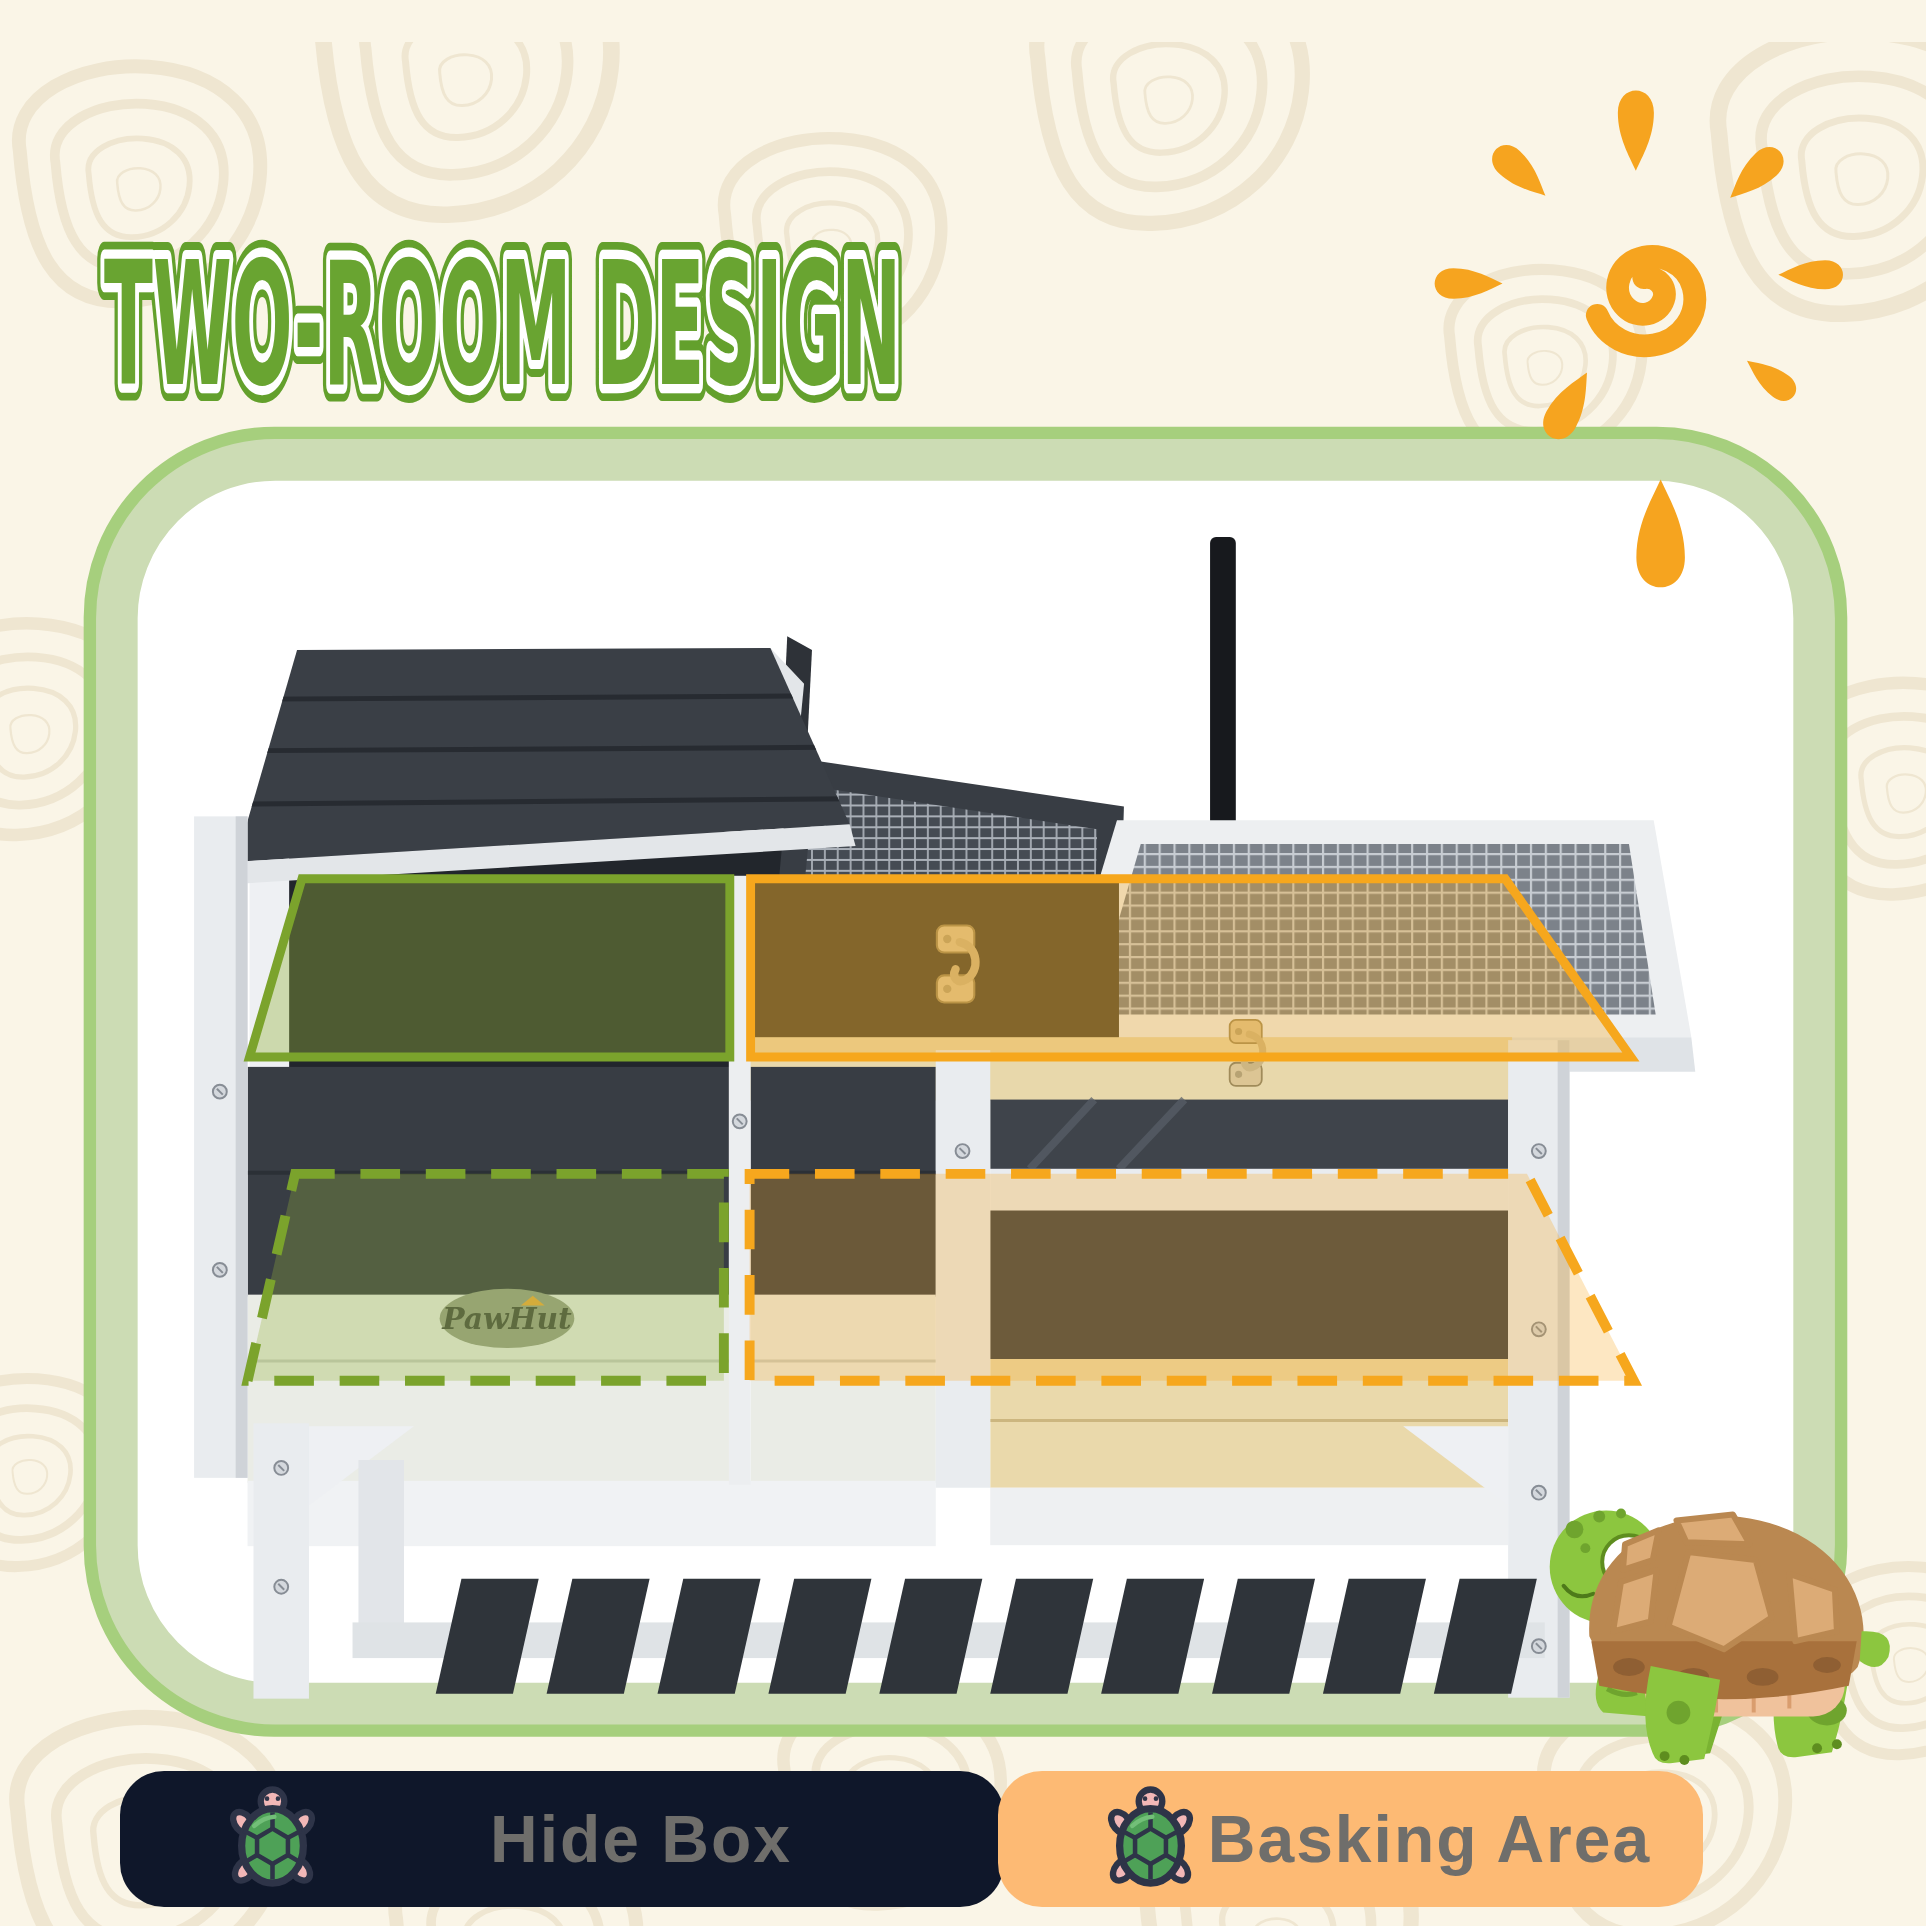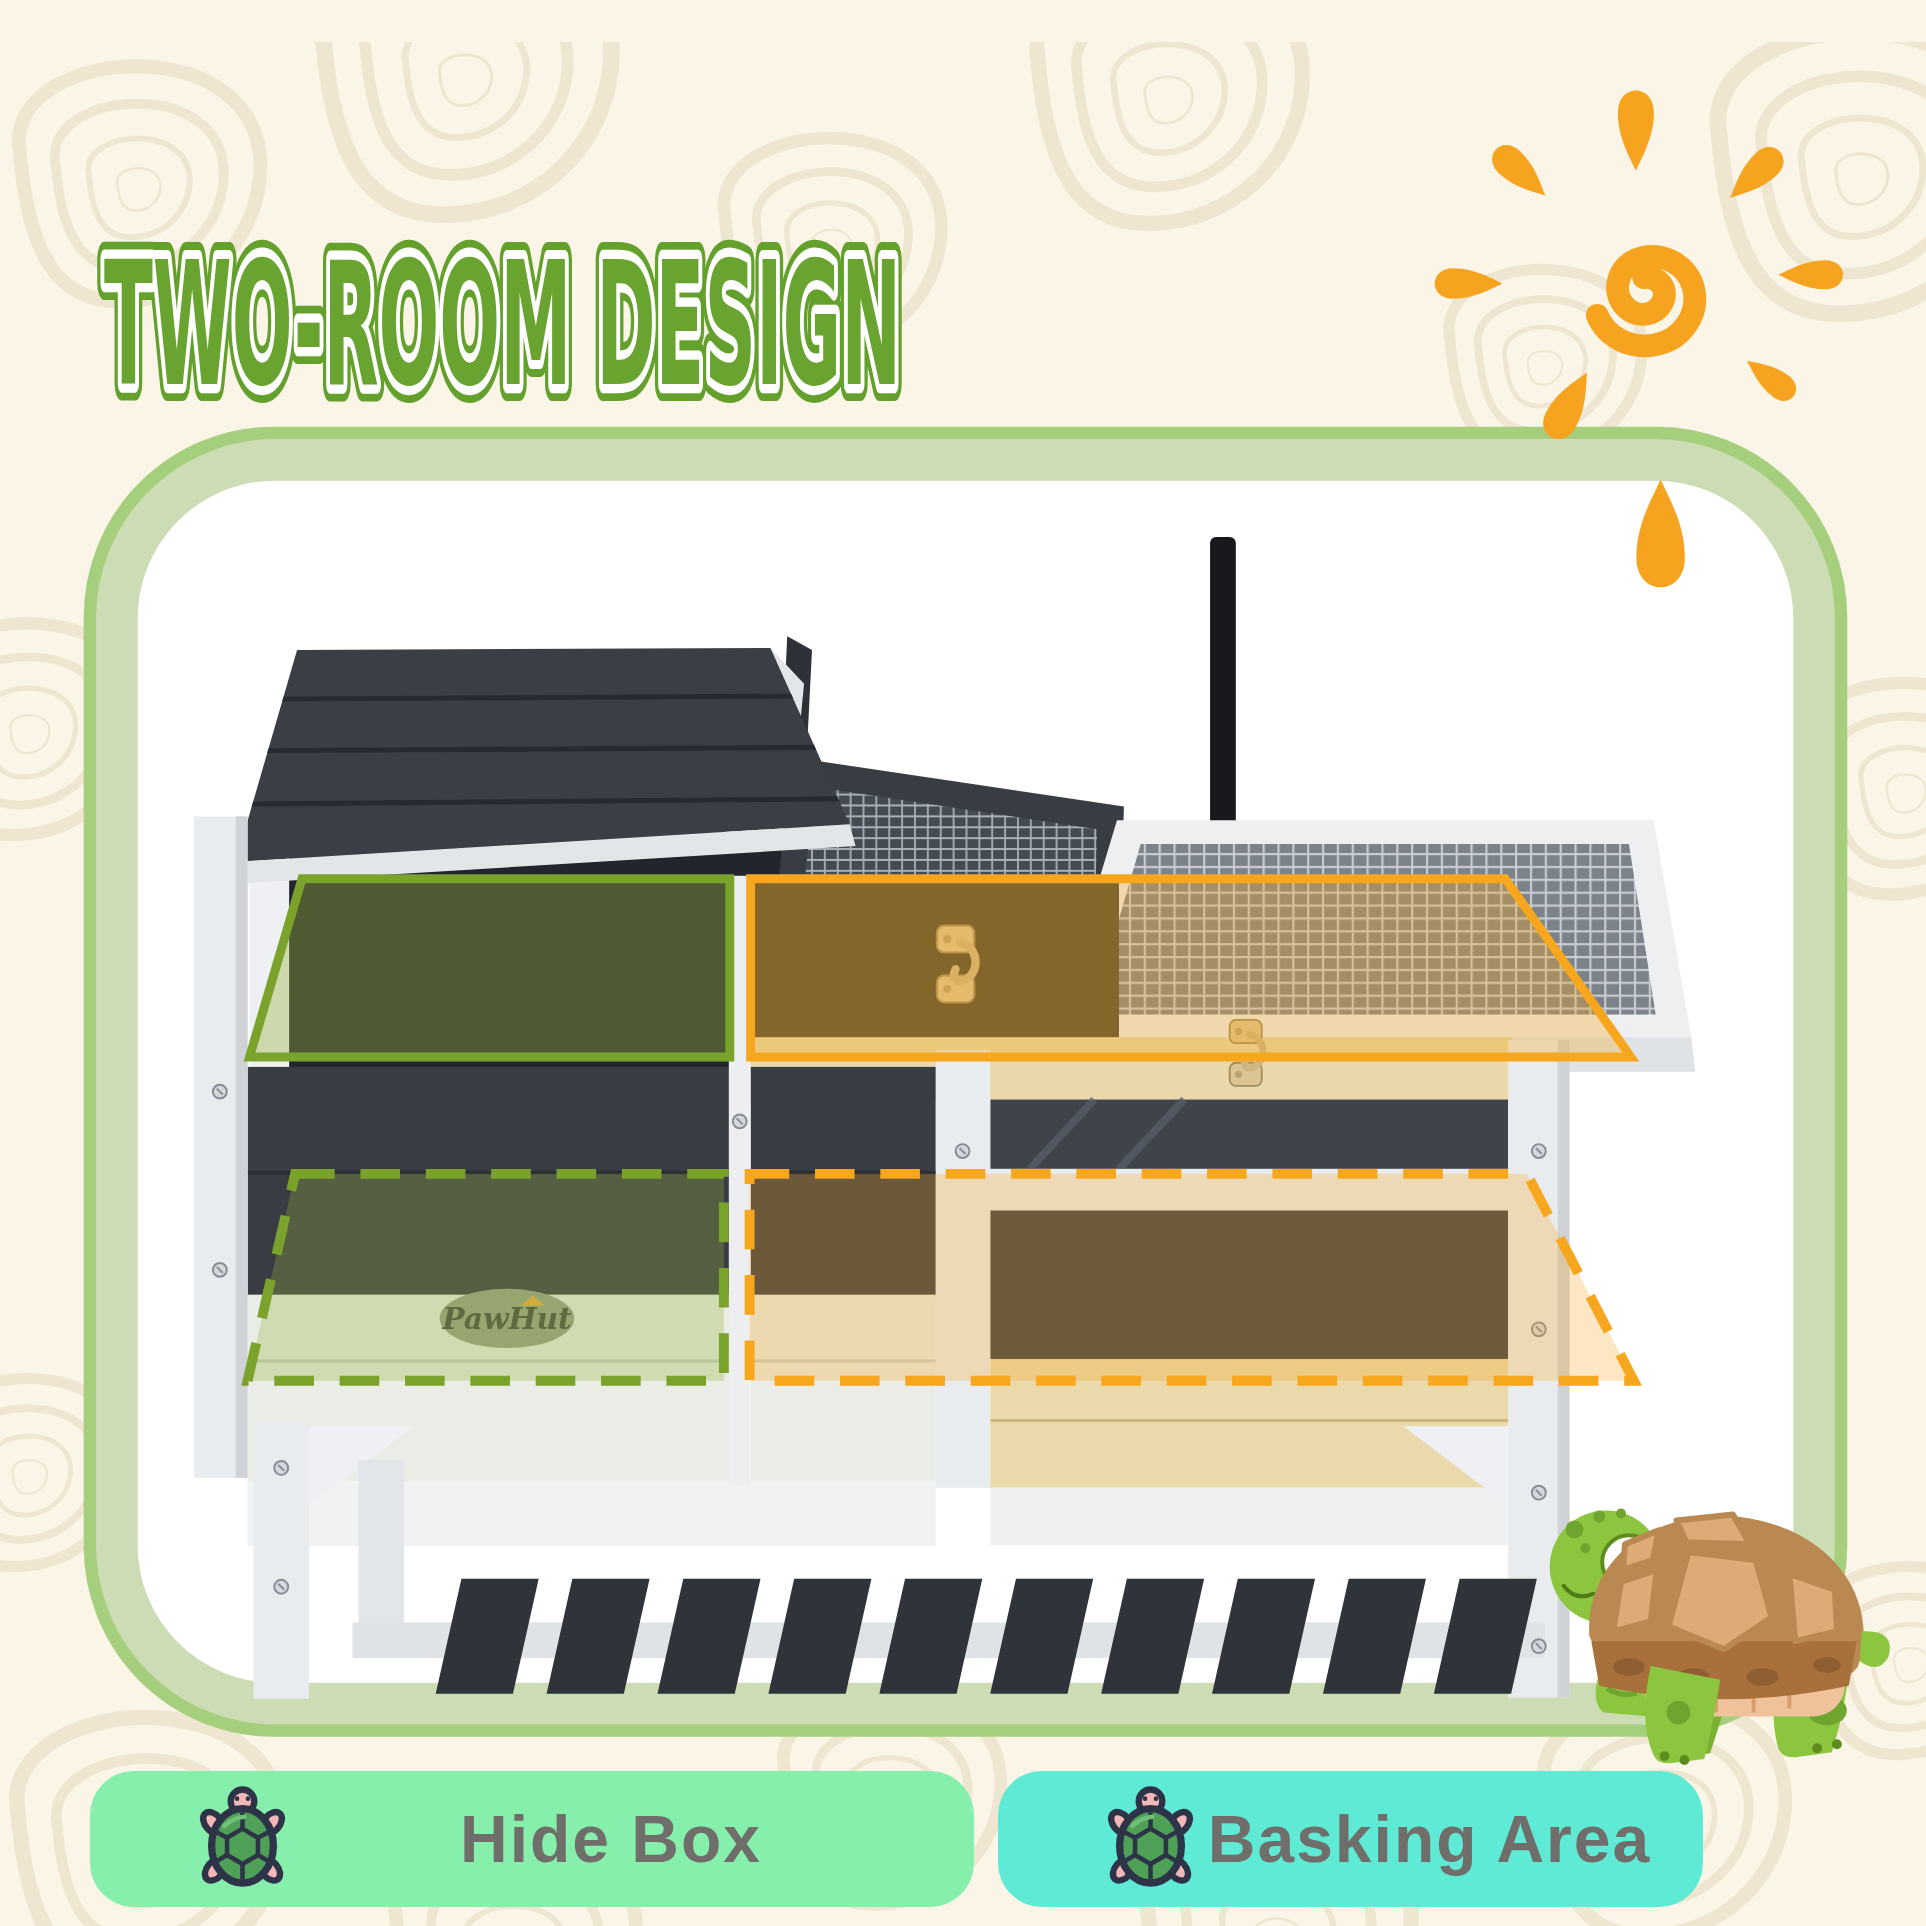--- a/index.html
+++ b/index.html
@@ -4,22 +4,22 @@
 <style>
   html,body{margin:0;padding:0;background:#faf5e7;}
   .stage{position:relative;width:1927px;height:1927px;overflow:hidden;
          font-family:"Liberation Sans","DejaVu Sans",sans-serif;margin-top:42px;}
   .stage > svg{position:absolute;left:0;top:0;}
   .legend{position:absolute;display:flex;align-items:center;
           height:136px;border-radius:44px;}
   .legend .icon{margin-left:107px;flex:0 0 auto;display:flex;align-items:center;}
   .legend .lbl{flex:1;text-align:center;font-size:66px;font-weight:700;
                color:#6f6e6b;letter-spacing:2px;padding-right:40px;}
-  .pill-hide{left:90px;top:1729px;width:884px;background:#86efac;}
-  .pill-bask{left:998px;top:1729px;width:705px;background:#5eead4;}
+  .pill-hide{left:120px;top:1729px;width:884px;background:#0f172a;}
+  .pill-bask{left:998px;top:1729px;width:705px;background:#fdba74;}
 </style>
 </head>
 <body>
 
 <div class="stage">
 
 <svg width="1927" height="1927" viewBox="0 0 1946 1946">
   <defs>
     <path id="blob" d="M-120,-40 C-130,-95 -60,-130 10,-125 C80,-120 130,-80 122,-10
                       C115,55 60,110 -15,112 C-85,114 -112,60 -120,-40 Z"></path>

